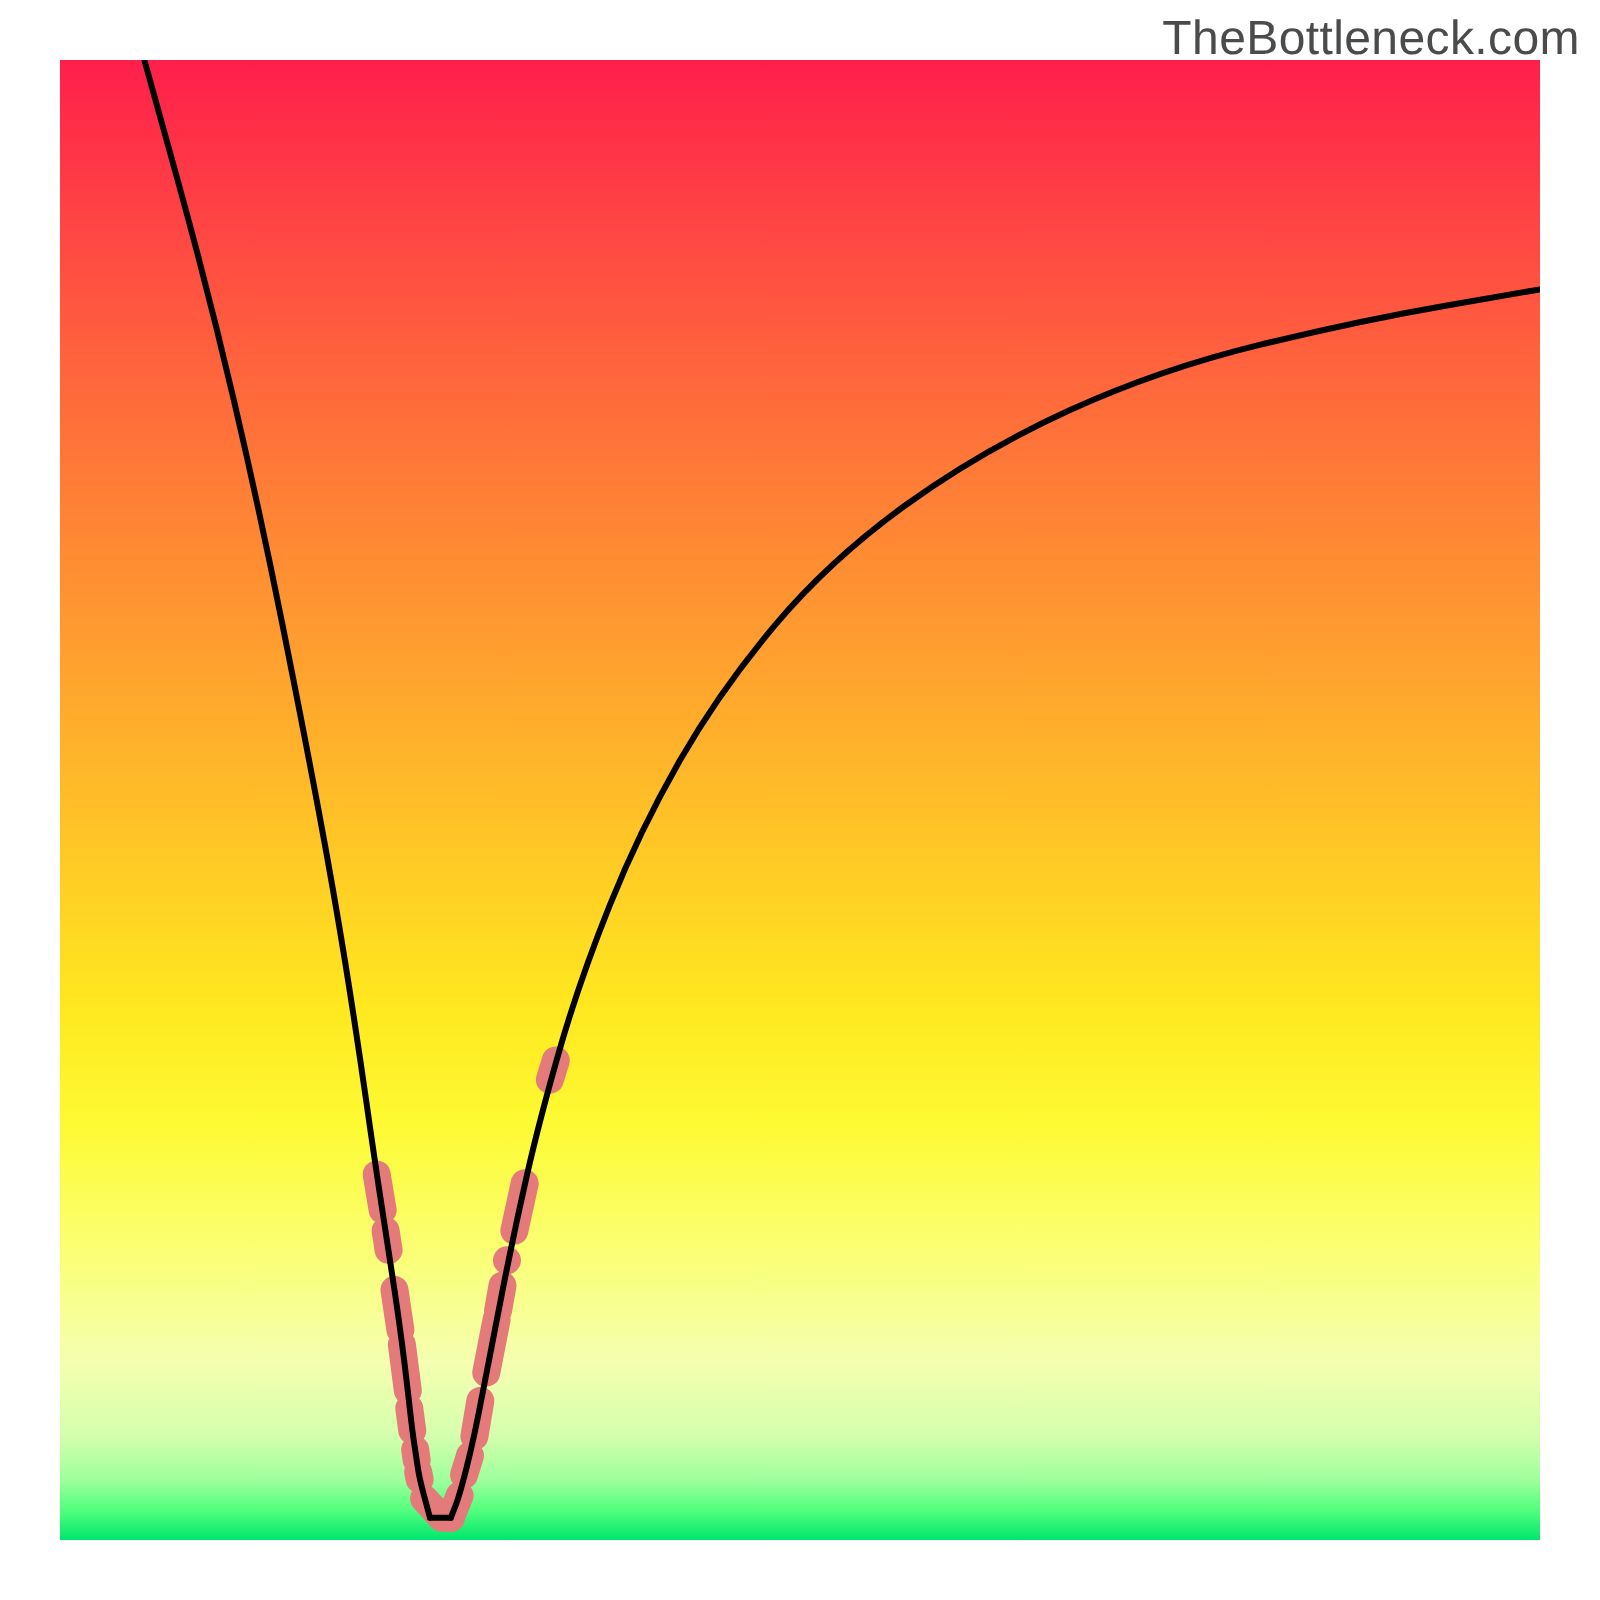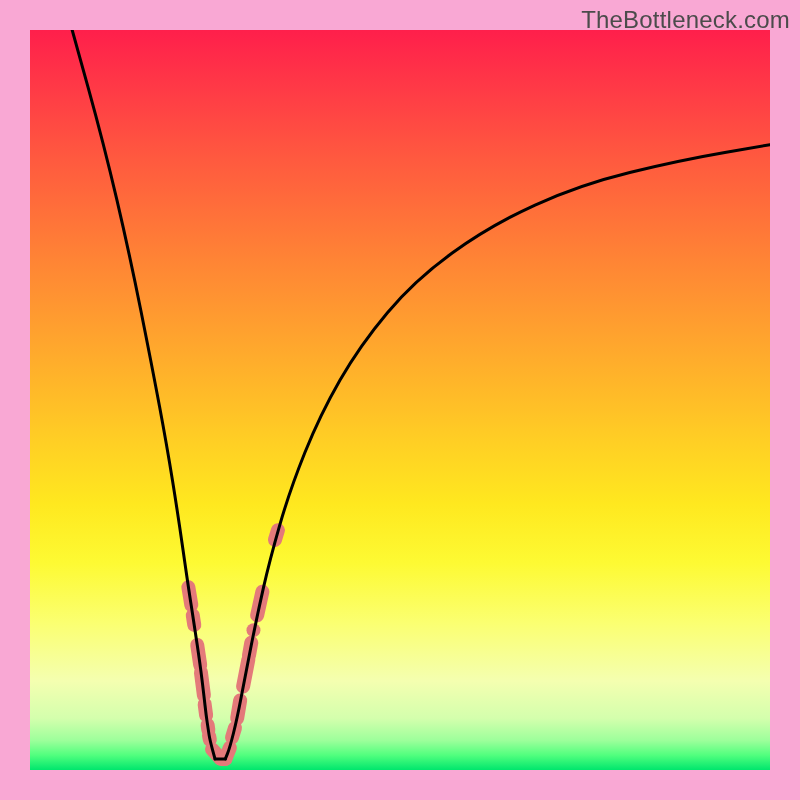--- a/index.html
+++ b/index.html
@@ -8,21 +8,21 @@
     width: 800px;
     height: 800px;
     overflow: hidden;
     background: #000;
     font-family: Arial, Helvetica, sans-serif;
   }
   .outer {
     width: 800px;
     height: 800px;
     position: relative;
-    background: #f9a8d4;
+    background: #ffffff;
   }
   .plot {
     position: absolute;
     left: 30px;
     top: 30px;
     width: 740px;
     height: 740px;
     background: linear-gradient(
       to bottom,
       #ff1f4b 0%,

